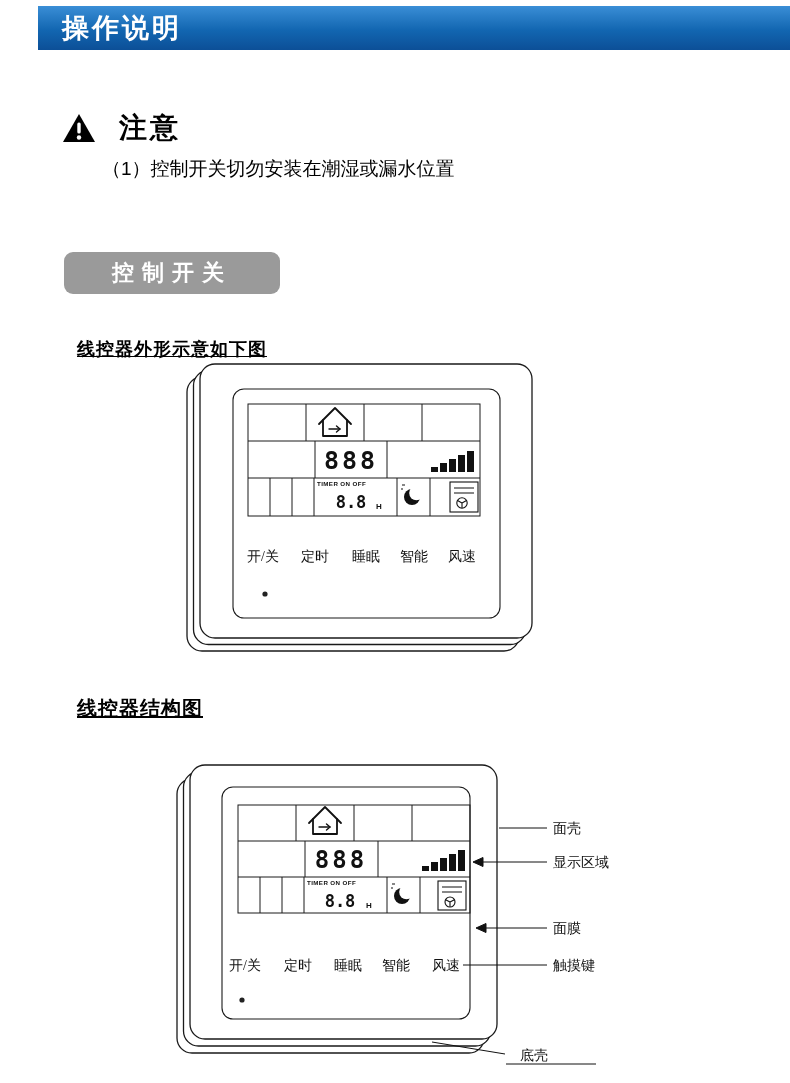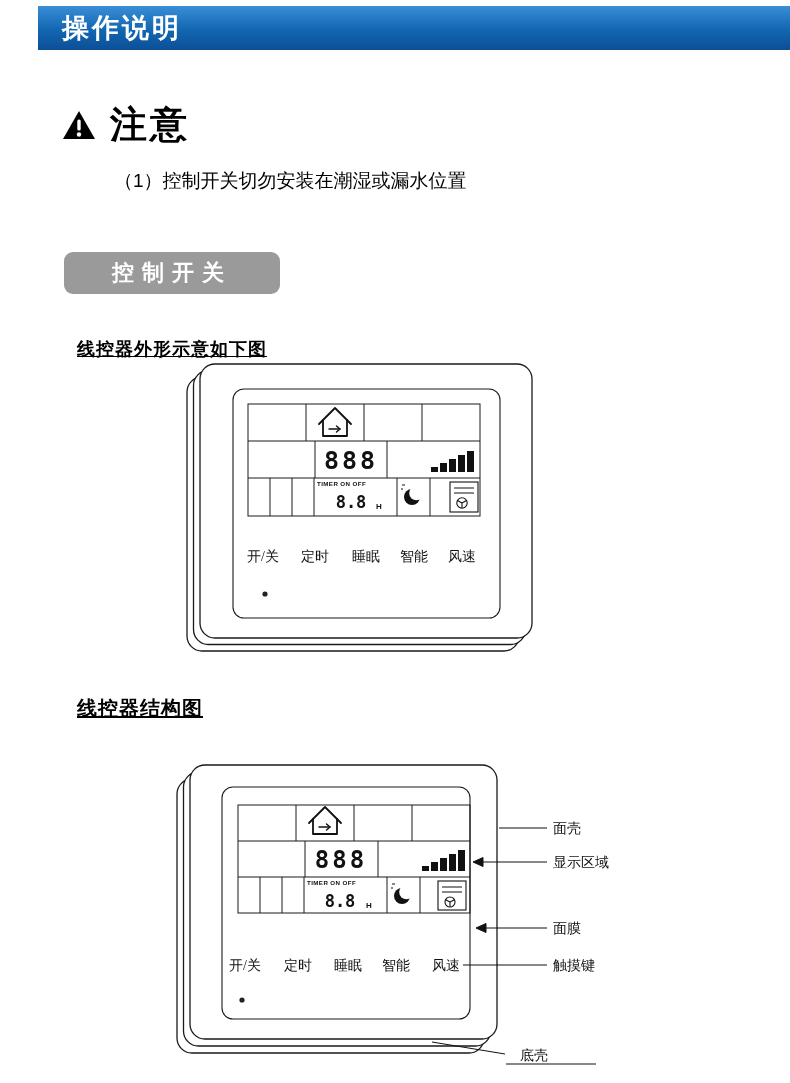--- a/index.html
+++ b/index.html
@@ -5,23 +5,23 @@
   html,body{margin:0;padding:0;background:#fff;}
   .page{position:relative;width:790px;height:1083px;background:#fff;overflow:hidden;
         font-family:"Liberation Sans","DejaVu Sans",sans-serif;color:#111;}
 
   .topbar{position:absolute;left:38px;top:6px;right:0;height:44px;
           background:linear-gradient(180deg,#3a8ed6 0%,#1266b1 55%,#0c4f97 100%);
           display:flex;align-items:center;padding-left:24px;
           color:#fff;font-size:27px;font-weight:bold;letter-spacing:3px;}
 
   .notice-head{position:absolute;left:62px;top:96px;display:flex;align-items:center;gap:10px;}
-  .notice-head h1{margin:4px;font-size:37px;font-weight:800;letter-spacing:3px;color:#000;}
+  .notice-head h1{margin:13px;font-size:28px;font-weight:800;letter-spacing:3px;color:#000;}
   .notice-items{position:absolute;left:102px;top:152px;font-size:19px;line-height:34px;color:#000;}
-  .notice-items p{margin:12px;}
+  .notice-items p{margin:0;}
 
   .badge{position:absolute;left:64px;top:252px;width:216px;height:42px;background:#9a9a9a;
          border-radius:9px;color:#fff;font-size:22px;font-weight:bold;
          display:flex;align-items:center;justify-content:center;letter-spacing:8px;}
 
   .cap{position:absolute;margin:17px;font-weight:bold;color:#000;text-decoration:underline;}
   .cap1{left:60px;top:320px;font-size:18px;letter-spacing:1px;}
   .cap2{left:60px;top:678px;font-size:20px;letter-spacing:1px;}
 
   .fig{position:absolute;}

